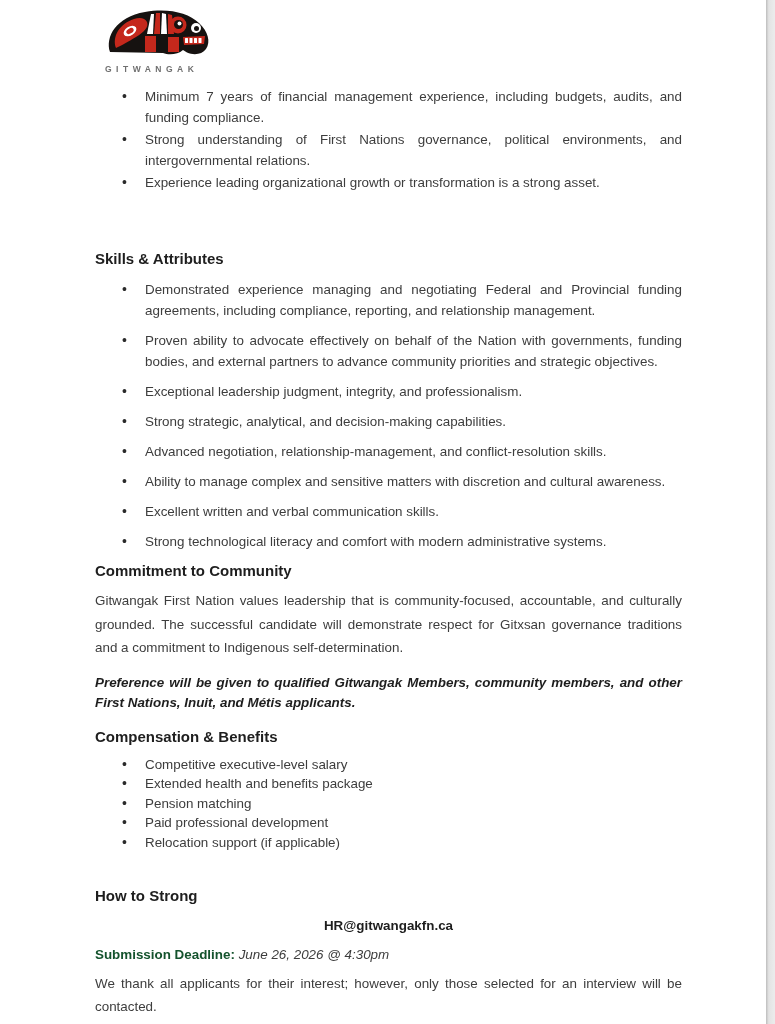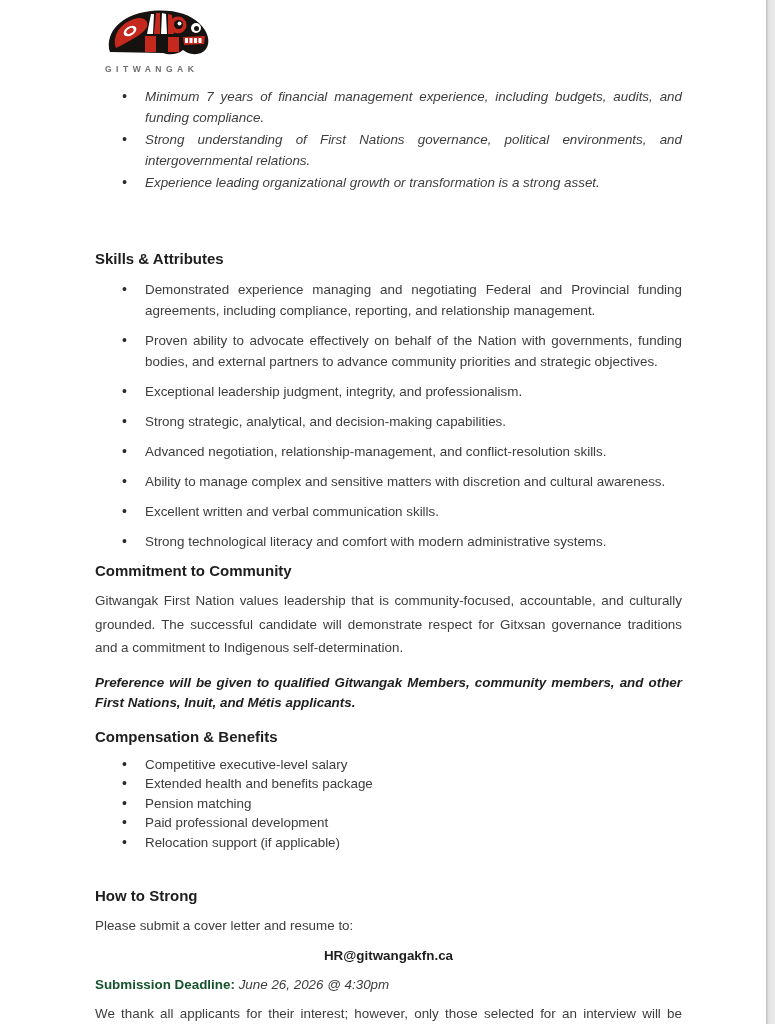--- a/index.html
+++ b/index.html
@@ -32,21 +32,21 @@
   }
   ul{list-style:none;margin:0;padding:0;}
   li{position:relative;padding-left:50px;}
   li::before{
     content:"\2022";
     position:absolute;left:27px;top:0;
     color:#2a2a2a;font-size:14px;
   }
   
   .intro-list{margin-top:0;}
-  .intro-list li{margin-bottom:1px;font-style:italic;}
+  .intro-list li{margin-bottom:1px;}
   .skills-heading{margin-top:56px;}
   .skills-list{margin-top:10px;}
   .skills-list li{margin-bottom:9px;}
   .commitment-heading{margin-top:9px;}
   .commitment-para{margin:8px 0 0 0;line-height:23.5px;}
   .preference-para{
     margin:13px 0 0 0;font-weight:bold;color:#1e1e1e;line-height:20px;font-style:italic;
   }
   .comp-heading{margin-top:14px;}
   .comp-list{margin-top:8px;}
@@ -130,17 +130,16 @@
   <h3 class="comp-heading">Compensation &amp; Benefits</h3>
   <ul class="comp-list body-txt">
     <li>Competitive executive-level salary</li>
     <li>Extended health and benefits package</li>
     <li>Pension matching</li>
     <li>Paid professional development</li>
     <li>Relocation support (if applicable)</li>
   </ul>
 
   <h3 class="apply-heading">How to Strong</h3>
-  <p class="apply-instruction body-txt">Please submit a cover letter and resume to:</p>
   <p class="apply-email body-txt">HR@gitwangakfn.ca</p>
   <p class="apply-deadline body-txt"><span class="deadline-label">Submission Deadline:</span><span> </span><span class="deadline-value">June 26, 2026 @ 4:30pm</span></p>
   <p class="closing-para body-txt">We thank all applicants for their interest; however, only those selected for an interview will be contacted.</p>
 </div>
 
 </body></html>

